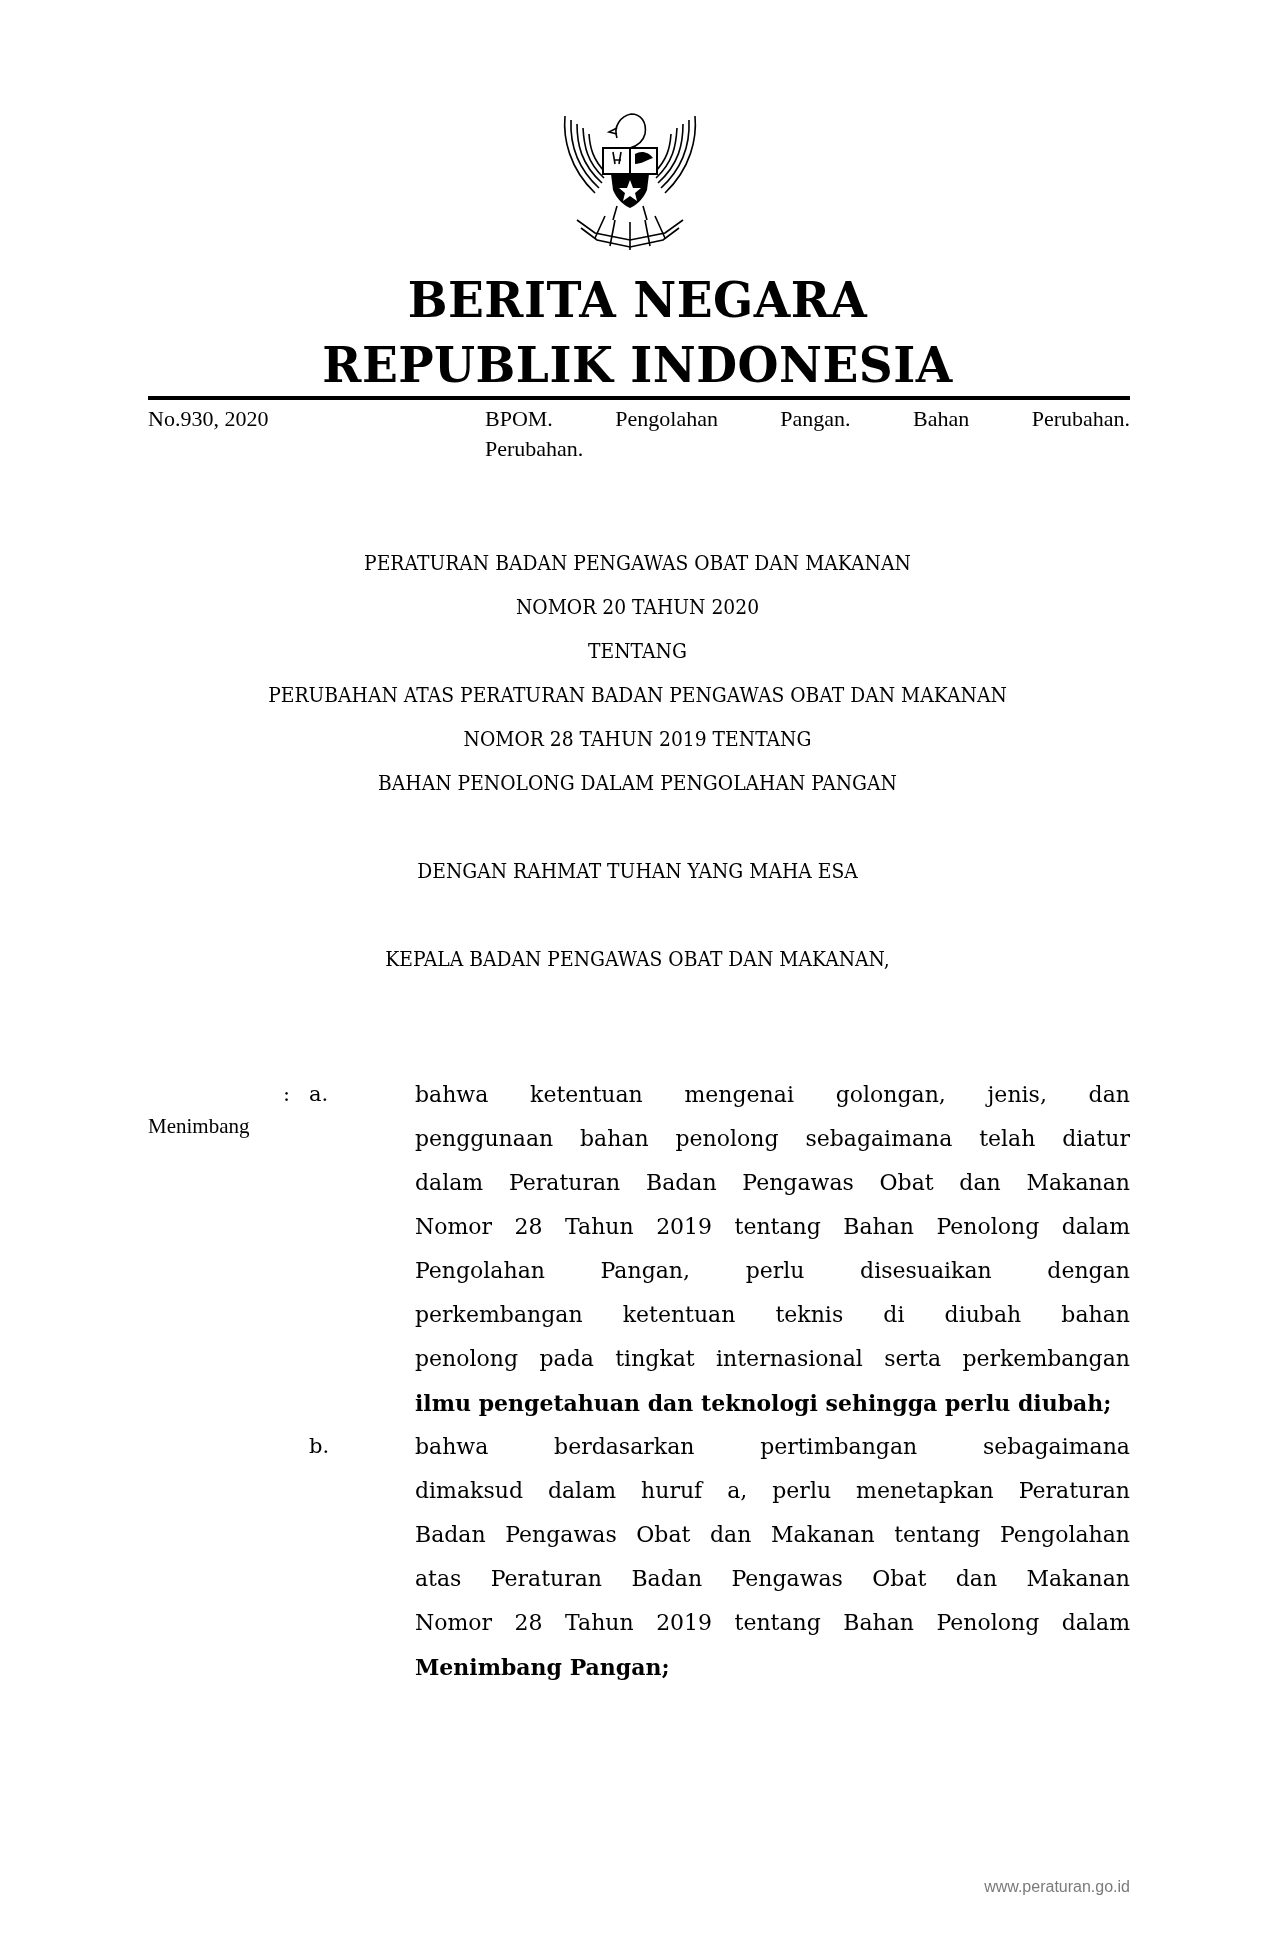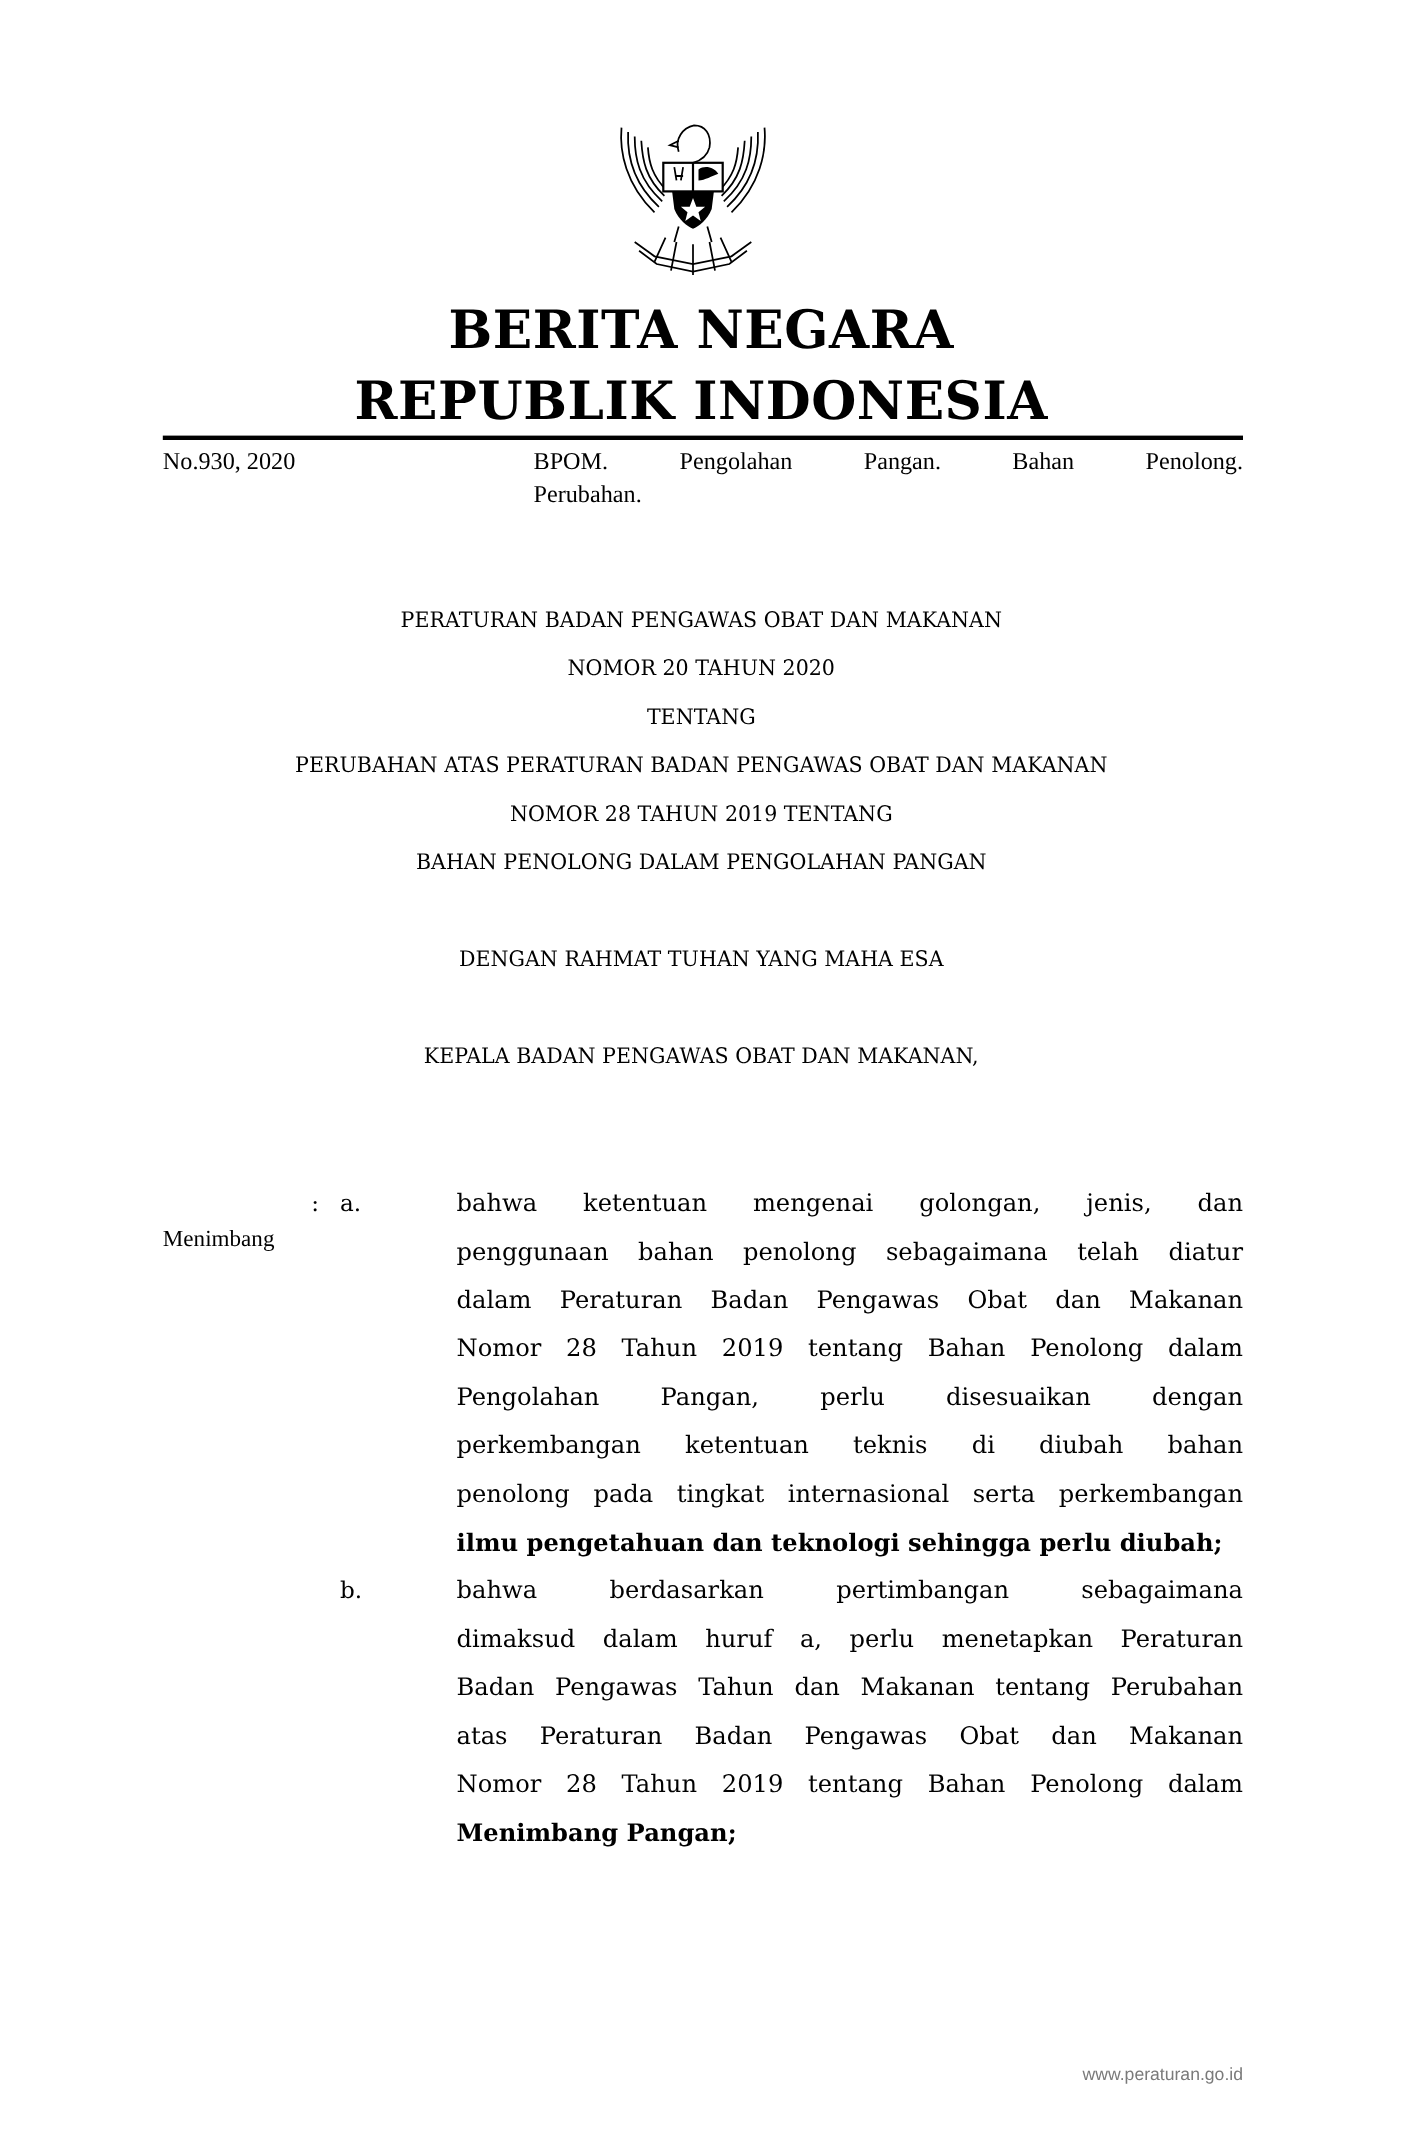--- a/index.html
+++ b/index.html
@@ -63,21 +63,21 @@
   <polygon points="75,82 78,90 86,90 80,95 82,103 75,98 68,103 70,95 64,90 72,90" fill="#fff"></polygon>
 </svg>
 
 <div class="masthead mh1">BERITA NEGARA</div>
 <div class="masthead mh2">REPUBLIK INDONESIA</div>
 
 <div class="rule"></div>
 
 <div class="meta meta-no">No.930, 2020</div>
 <div class="meta meta-subj">
-  <span class="l1">BPOM. Pengolahan Pangan. Bahan Penolong.</span>
+  <span class="l1">BPOM. Pengolahan Pangan. Bahan Perubahan.</span>
   <span>Perubahan.</span>
 </div>
 
 <div class="center-line" style="top:552px">PERATURAN BADAN PENGAWAS OBAT DAN MAKANAN</div>
 <div class="center-line" style="top:596px">NOMOR 20 TAHUN 2020</div>
 <div class="center-line" style="top:640px">TENTANG</div>
 <div class="center-line" style="top:684px">PERUBAHAN ATAS PERATURAN BADAN PENGAWAS OBAT DAN MAKANAN</div>
 <div class="center-line" style="top:728px">NOMOR 28 TAHUN 2019 TENTANG</div>
 <div class="center-line" style="top:772px">BAHAN PENOLONG DALAM PENGOLAHAN PANGAN</div>
 
@@ -96,19 +96,19 @@
   <span class="ln">Pengolahan Pangan, perlu disesuaikan dengan</span>
   <span class="ln">perkembangan ketentuan teknis di diubah bahan</span>
   <span class="ln">penolong pada tingkat internasional serta perkembangan</span>
   <span class="ln last">ilmu pengetahuan dan teknologi sehingga perlu diubah;</span>
 </div>
 
 <div class="item-letter" style="top:1434px">b.</div>
 <div class="item-body" style="top:1425px">
   <span class="ln">bahwa berdasarkan pertimbangan sebagaimana</span>
   <span class="ln">dimaksud dalam huruf a, perlu menetapkan Peraturan</span>
-  <span class="ln">Badan Pengawas Tahun dan Makanan tentang Perubahan</span>
+  <span class="ln">Badan Pengawas Obat dan Makanan tentang Pengolahan</span>
   <span class="ln">atas Peraturan Badan Pengawas Obat dan Makanan</span>
   <span class="ln">Nomor 28 Tahun 2019 tentang Bahan Penolong dalam</span>
   <span class="ln last">Menimbang Pangan;</span>
 </div>
 
 <div class="footer">www.peraturan.go.id</div>
 
 </body></html>

